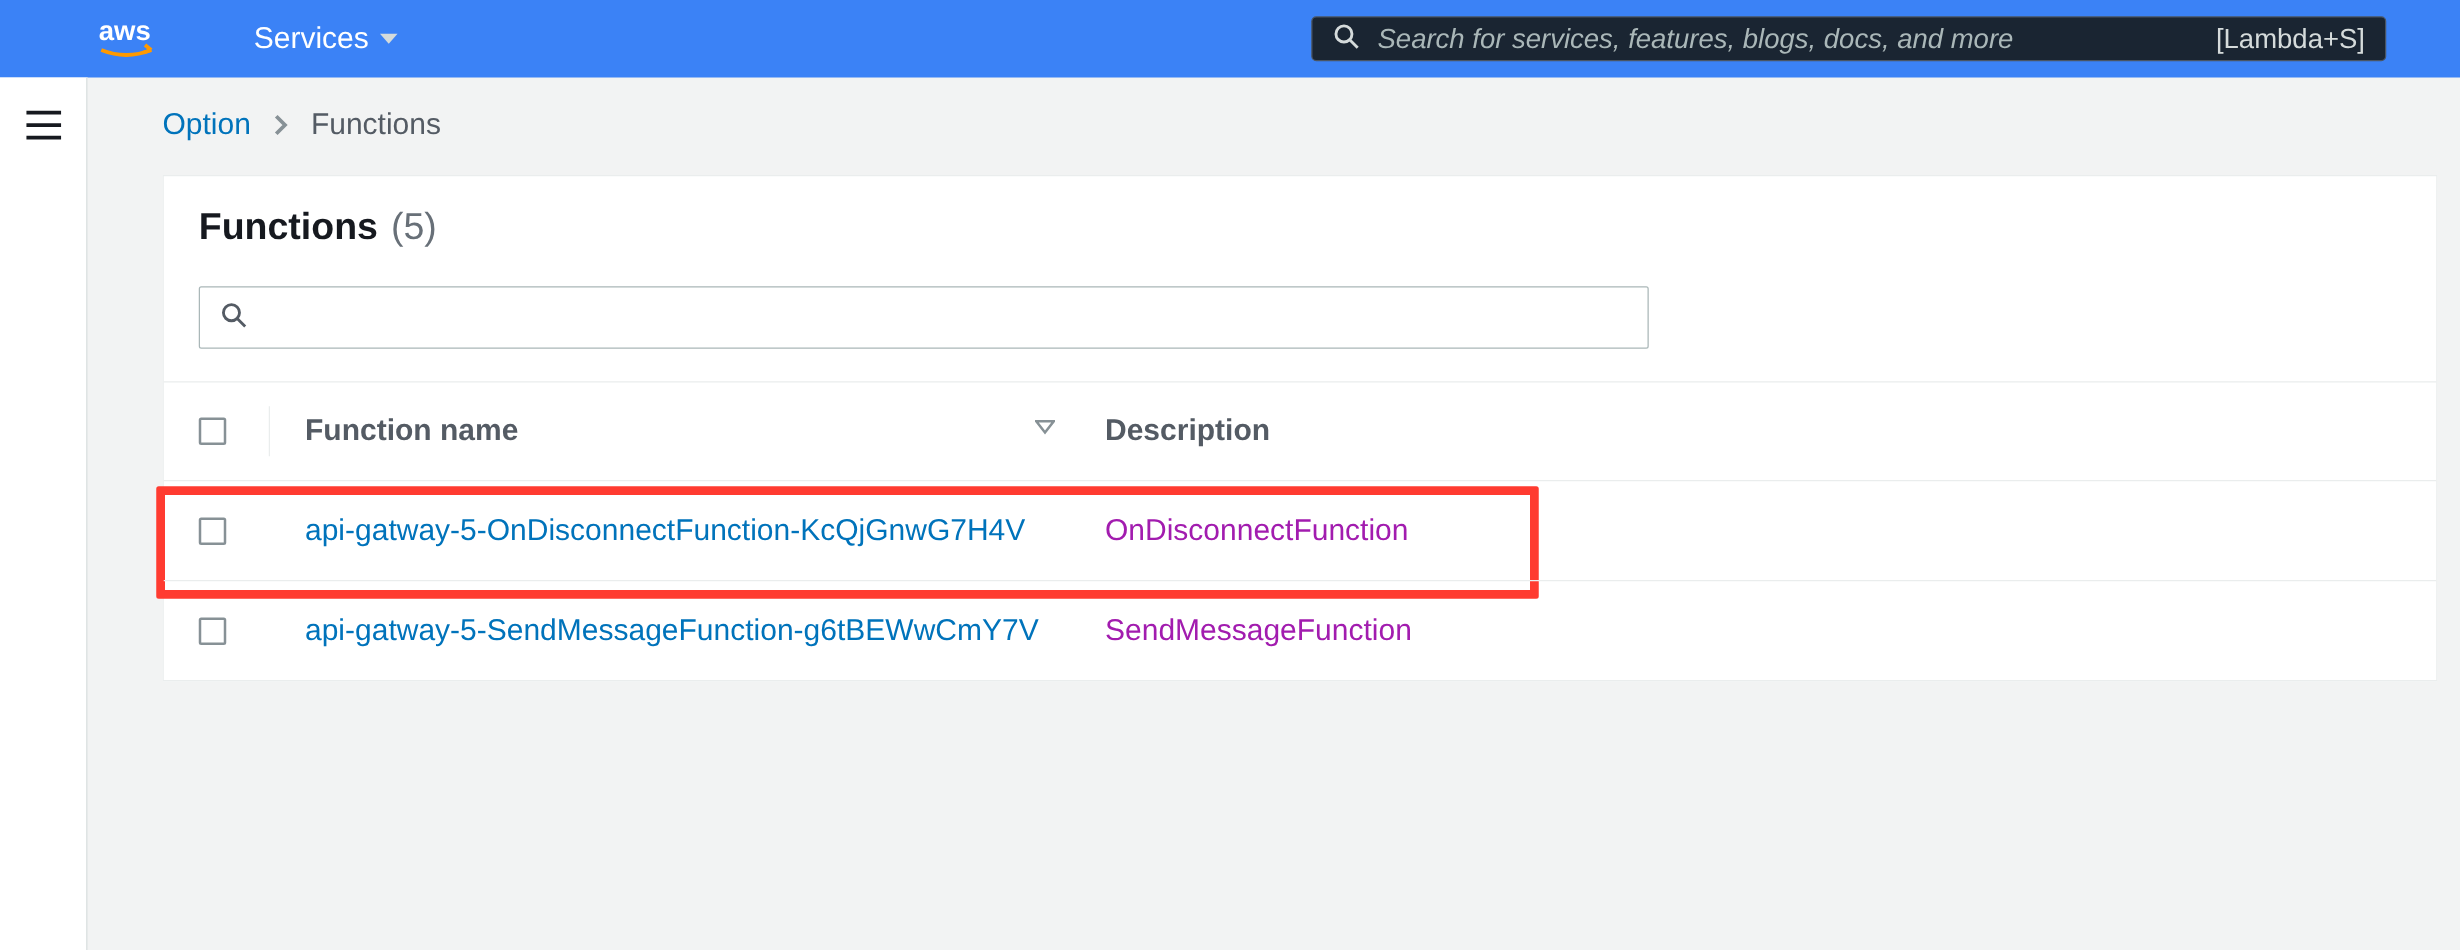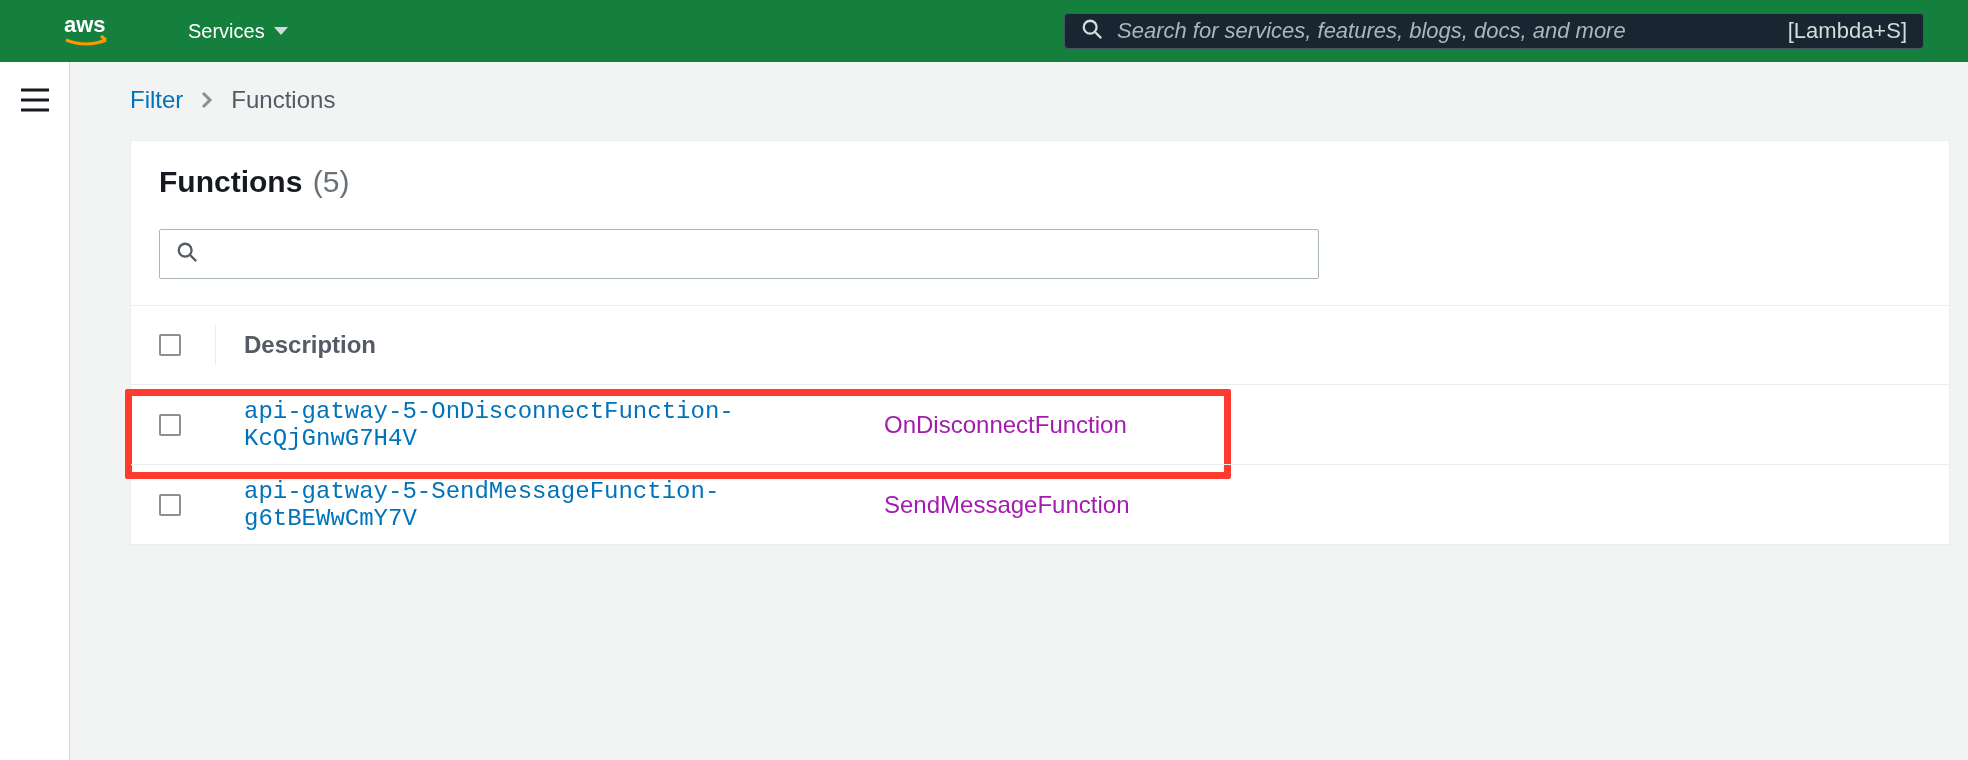--- a/index.html
+++ b/index.html
@@ -4,36 +4,36 @@
 <style>
   * { box-sizing: border-box; margin: 0; padding: 0; }
   body {
     font-family: "Amazon Ember", "Helvetica Neue", Arial, sans-serif;
     background: #f2f3f3;
     color: #16191f;
     width: 1968px;
   }
   
   .topnav {
-    background: #15803d;
+    background: #3b82f6;
     height: 62px;
     display: flex;
     align-items: center;
-    padding: 0 24px;
+    padding: 0 39px;
   }
   .aws-logo {
     display: flex;
     align-items: flex-start;
     margin-left: 40px;
     margin-right: 60px;
   }
   .aws-logo svg { display: block; }
   .services {
     color: #fff;
-    font-size: 20px;
+    font-size: 24px;
     display: flex;
     align-items: center;
     gap: 8px;
     cursor: pointer;
   }
   .search-wrap {
     margin-left: auto;
     margin-right: 20px;
     width: 860px;
     height: 36px;
@@ -152,21 +152,20 @@
     height: 80px;
     padding: 0 28px;
     border-top: 1px solid #eaeded;
     position: relative;
   }
   .row .fn-link {
     color: #0073bb;
     font-size: 24px;
     text-decoration: none;
     cursor: pointer;
-    font-family: Liberation Mono, monospace;
   }
   .row .desc { font-size: 24px; color: #a21caf; }
   .highlight {
     position: absolute;
     left: -6px;
     top: 4px;
     width: 1106px;
     height: 90px;
     border: 7px solid #ff3b30;
     border-radius: 2px;
@@ -219,21 +218,21 @@
       <svg width="28" height="24" viewBox="0 0 28 24" stroke="#16191f" stroke-width="3">
         <line x1="0" y1="2" x2="28" y2="2"></line>
           <line x1="0" y1="12" x2="28" y2="12"></line>
           <line x1="0" y1="22" x2="28" y2="22"></line>
       </svg>
     </span>
   </div>
 
   <div class="main">
     <nav class="breadcrumb">
-      <a class="link">Filter</a>
+      <a class="link">Option</a>
       <span class="sep">
         <svg width="12" height="18" viewBox="0 0 12 18" fill="none" stroke="#879196" stroke-width="3">
             <path d="M2 2 L9 9 L2 16"></path>
           </svg>
       </span>
       <span class="current">Functions</span>
     </nav>
 
     <div class="panel">
       <div class="panel-header">
@@ -250,20 +249,28 @@
         </span>
       </div>
 
       <div class="table-sep"></div>
 
       <div class="thead">
         <div class="col-check">
           <input type="checkbox" class="aws-check" style="">
         </div>
         <div class="col-divider"></div>
+        <div class="col-name">
+          <span class="th-label">Function name</span>
+          <span class="sort-icon">
+            <svg width="16" height="14" viewBox="0 0 16 14" fill="none" stroke="#879196" stroke-width="2">
+                <path d="M1 1 L8 10 L15 1 Z"></path>
+              </svg>
+          </span>
+        </div>
         <div class="col-desc">
           <span class="th-label">Description</span>
         </div>
       </div>
 
       <div class="row">
         <div class="highlight"></div>
         <div class="col-check">
           <input type="checkbox" class="aws-check" style="">
         </div>

